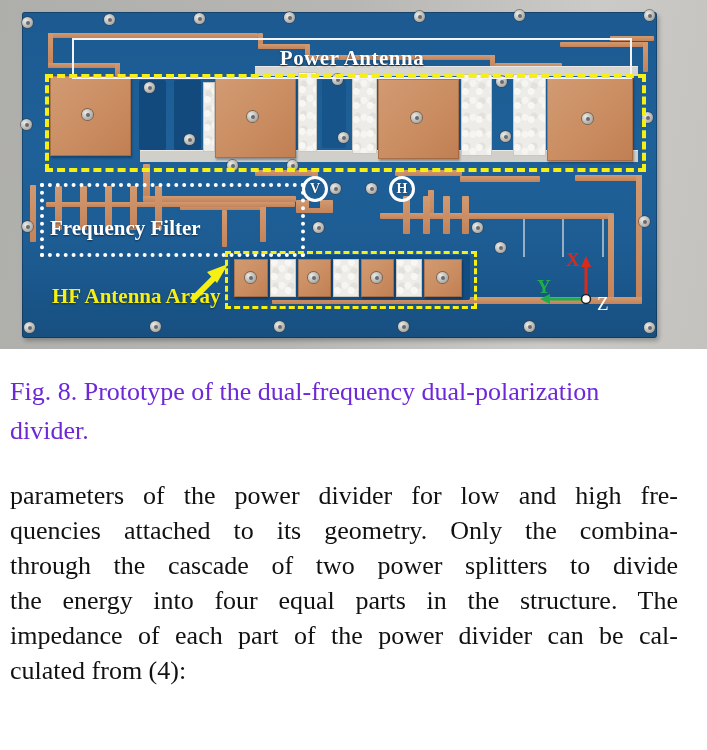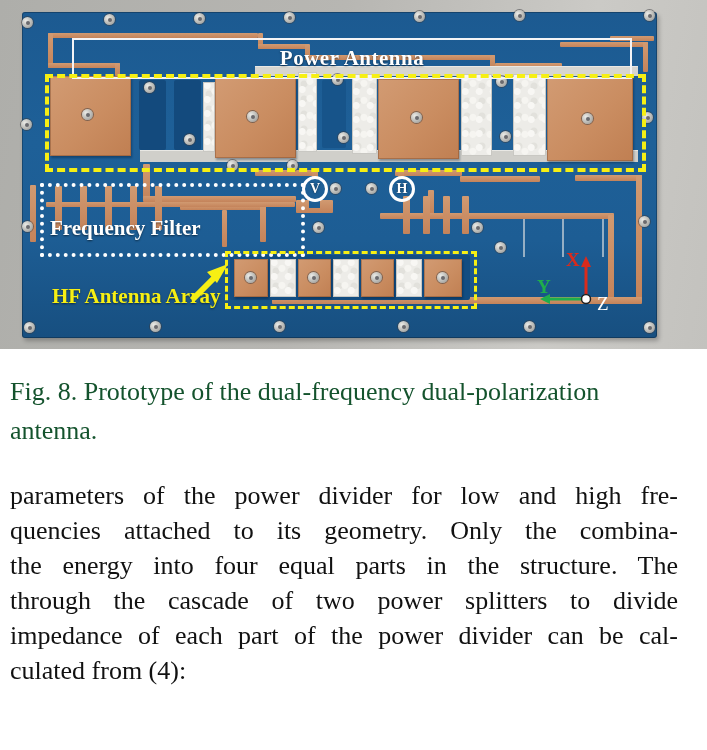--- a/index.html
+++ b/index.html
@@ -44,21 +44,21 @@
             text-shadow:0 1px 2px rgba(0,0,0,.55);}
   .hf-box{position:absolute;left:225px;top:251px;width:246px;height:52px;
           border:3px dashed #f6ef14;}
   .hf-label{position:absolute;left:52px;top:284px;color:#f6ef14;font-weight:bold;font-size:21px;
             text-shadow:0 1px 2px rgba(0,0,0,.5);}
   .port{position:absolute;width:26px;height:26px;border:3px solid #fff;border-radius:50%;
         box-sizing:border-box;display:flex;align-items:center;justify-content:center;
         color:#fff;font-weight:bold;font-size:14px;text-shadow:0 0 2px rgba(0,0,0,.6);}
   .overlay{position:absolute;left:0;top:0;pointer-events:none;}
   
-  .caption{margin:23px 0 0 0;padding:0 28px 0 10px;font-size:26px;line-height:39px;color:#14532d;}
+  .caption{margin:23px 0 0 0;padding:0 28px 0 10px;font-size:26px;line-height:39px;color:#6d28d9;}
   .cap-line{white-space:nowrap;}
   .body-text{margin:28px 0 0 0;padding:0 29px 0 10px;font-size:26px;line-height:35px;color:#111;}
   .jline{text-align:justify;text-align-last:justify;white-space:normal;}
   .jline.first{padding-left:60px;}
   .jline.last{text-align-last:left;}
 </style>
 </head>
 <body>
 
 <div class="page">
@@ -206,25 +206,25 @@
         <circle cx="586" cy="299" r="4.5" fill="#ffffff" stroke="#222" stroke-width="1.5"></circle>
       </g>
       <text x="566" y="266" fill="#d92b1c" font-size="19" font-weight="bold" font-family="Liberation Serif, serif">X</text>
       <text x="537" y="293" fill="#1fae4b" font-size="19" font-weight="bold" font-family="Liberation Serif, serif">Y</text>
       <text x="597" y="310" fill="#ffffff" font-size="19" font-family="Liberation Serif, serif">Z</text>
     </svg>
   </div>
 
   <div class="caption">
     <div class="cap-line">Fig. 8. Prototype of the dual-frequency dual-polarization</div>
-    <div class="cap-line">antenna.</div>
+    <div class="cap-line">divider.</div>
   </div>
 
   <div class="body-text">
     <div class="jline">parameters of the power divider for low and high fre-</div>
     <div class="jline">quencies attached to its geometry. Only the combina-</div>
+    <div class="jline">through the cascade of two power splitters to divide</div>
     <div class="jline">the energy into four equal parts in the structure. The</div>
-    <div class="jline">through the cascade of two power splitters to divide</div>
     <div class="jline">impedance of each part of the power divider can be cal-</div>
     <div class="jline last">culated from (4):</div>
   </div>
 
 </div>
 
 </body></html>

